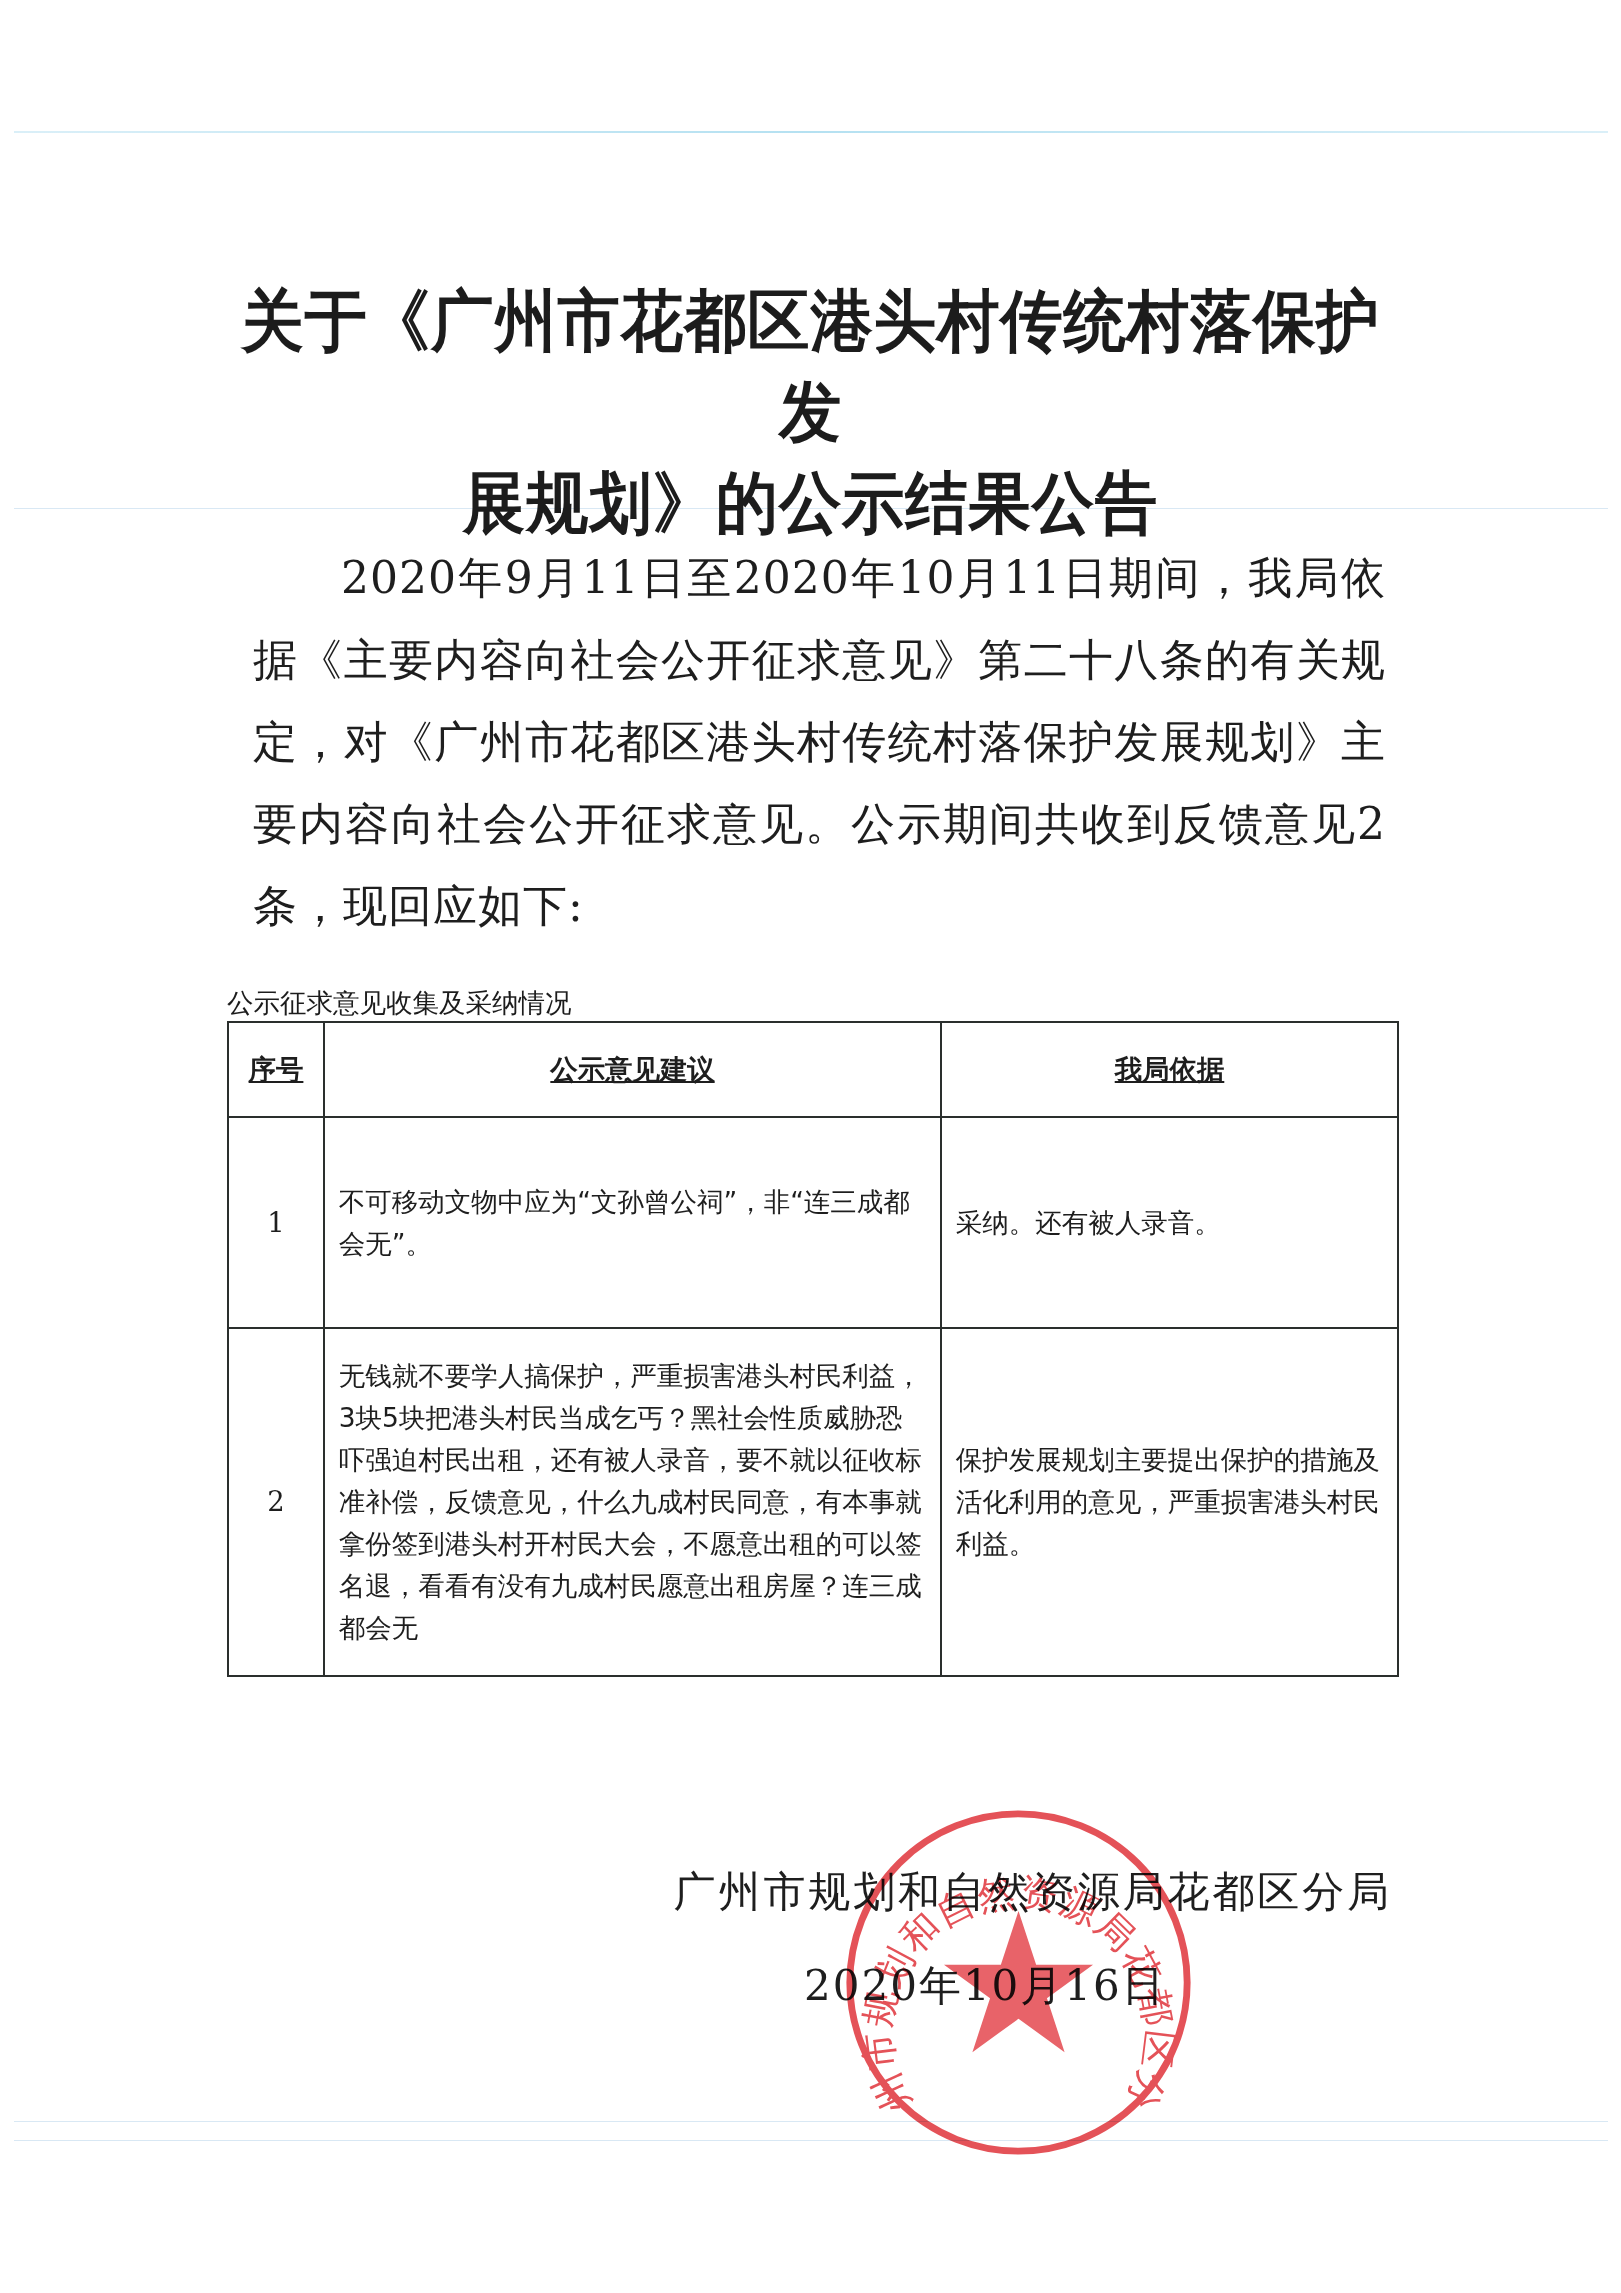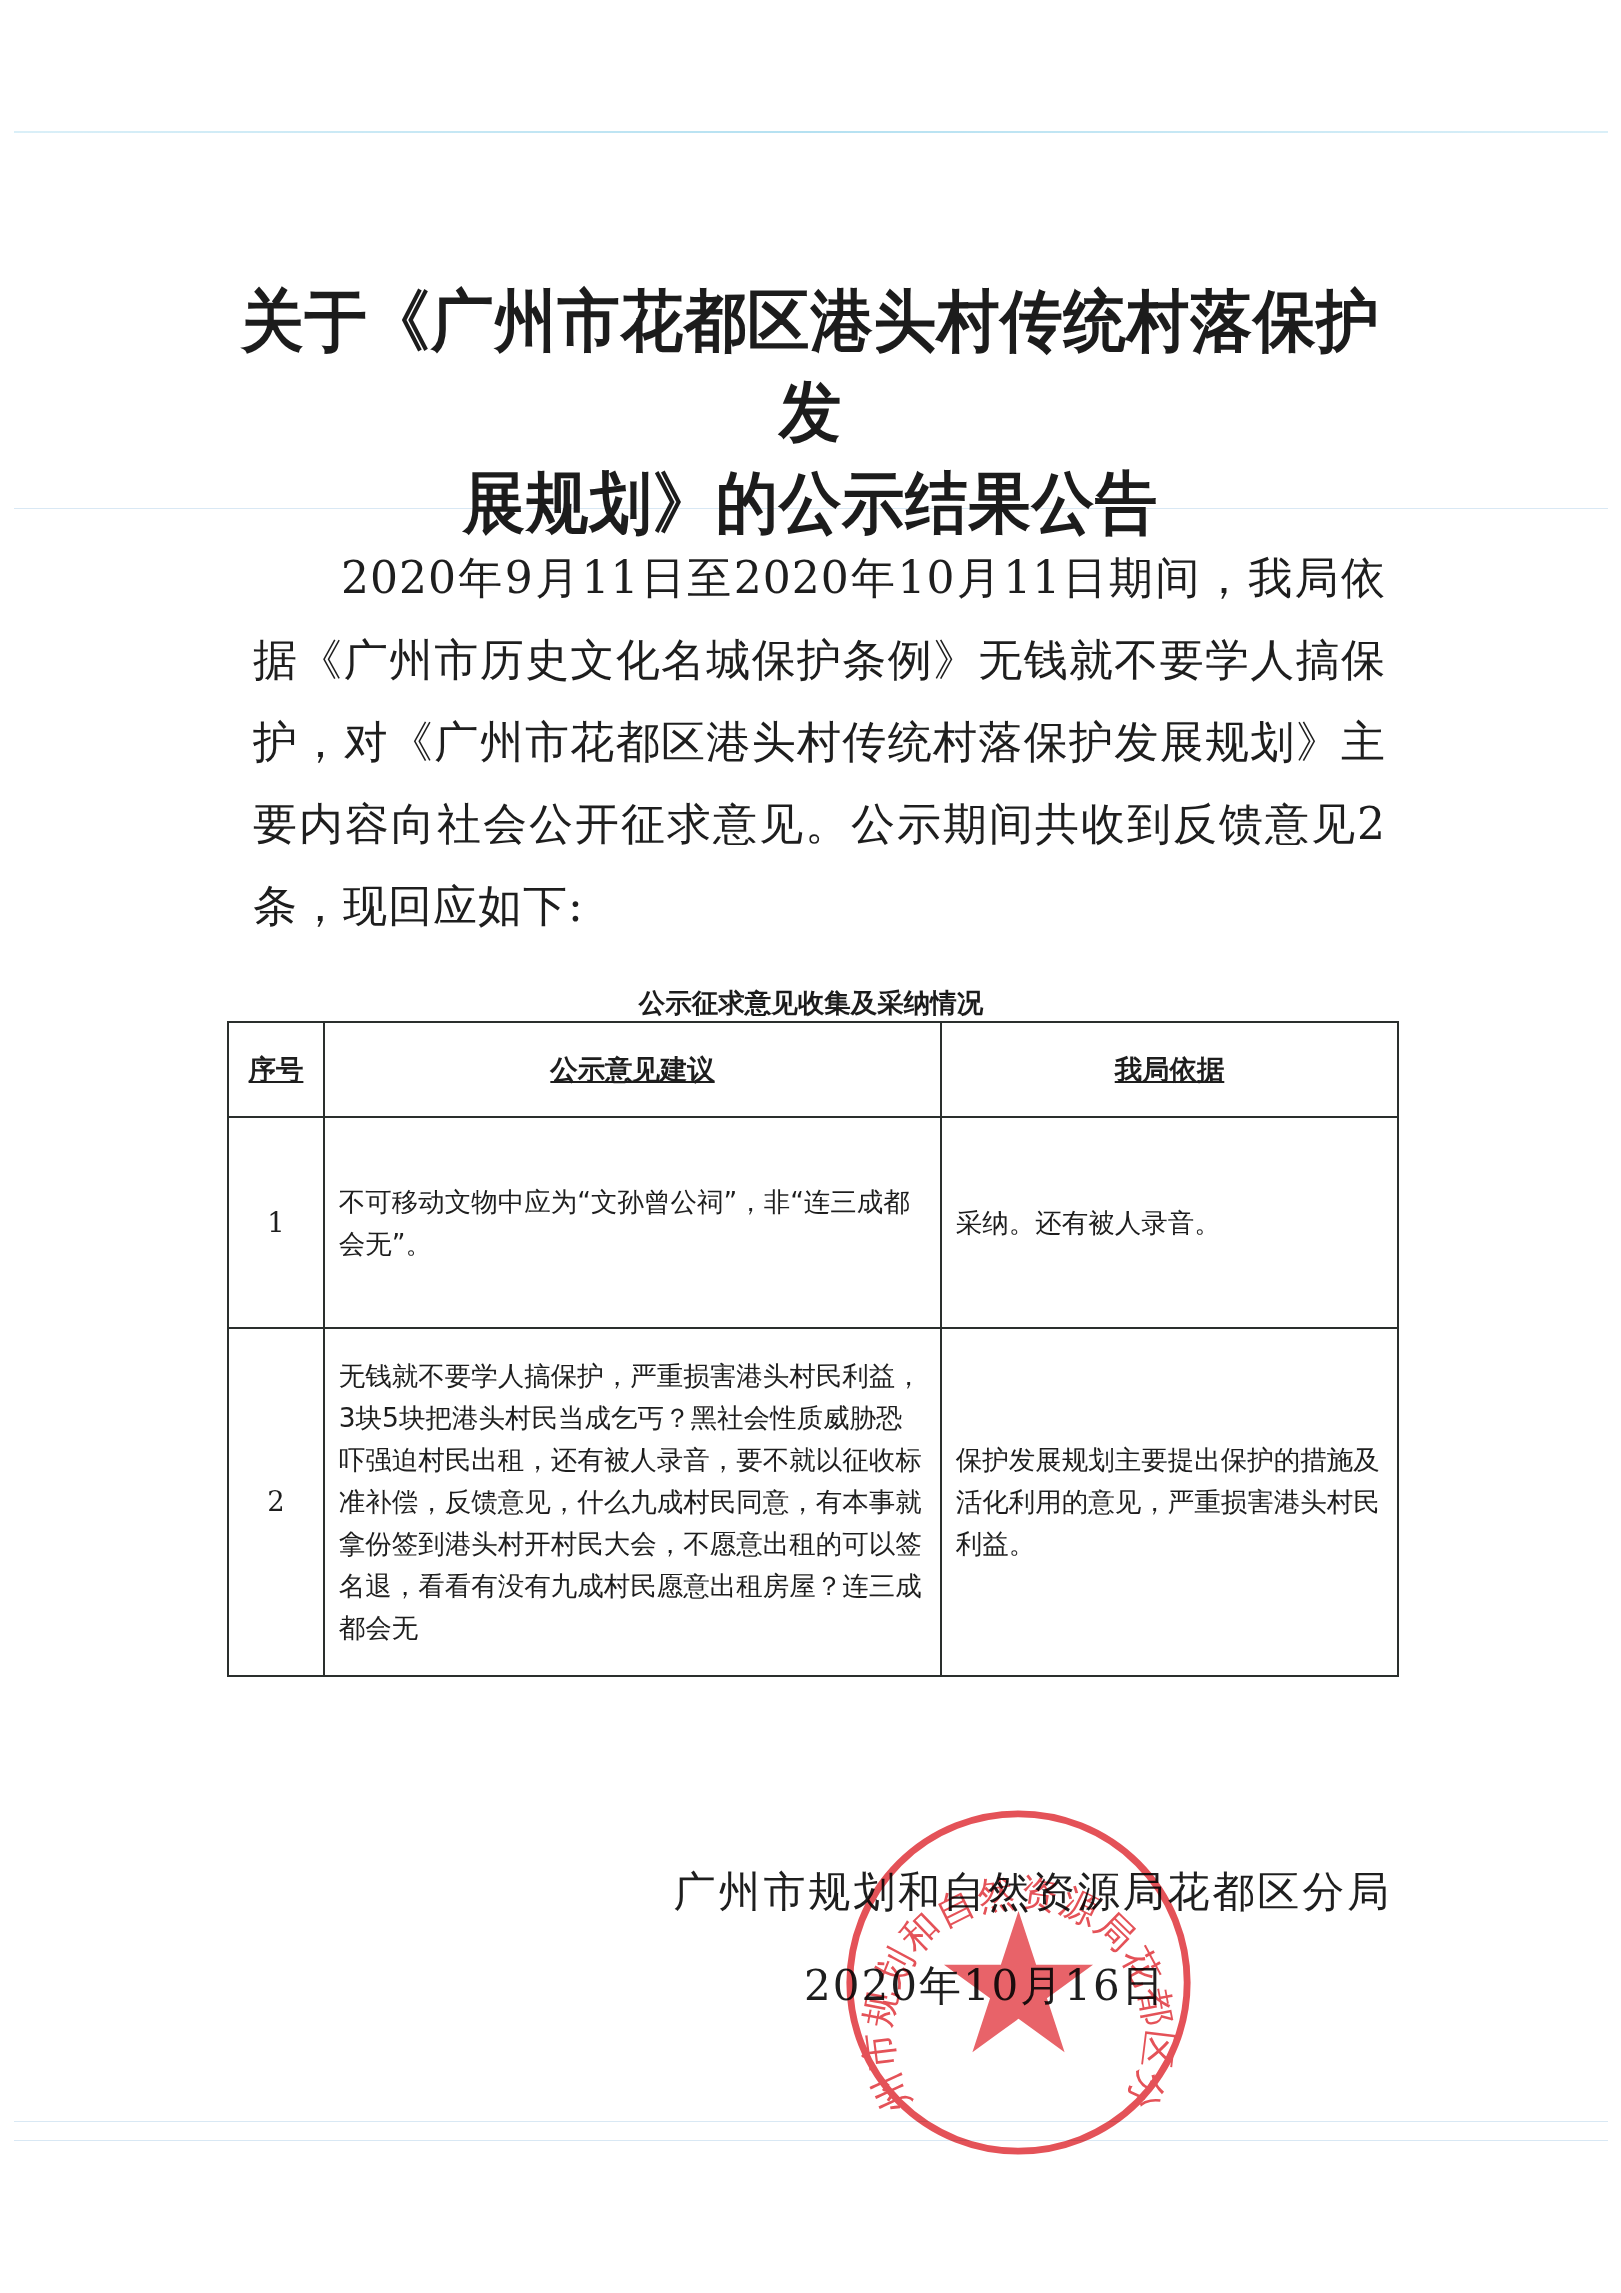--- a/index.html
+++ b/index.html
@@ -19,22 +19,22 @@
     font-weight: bold; font-size: 67px; line-height: 91px; letter-spacing: 1px;
     color: #1c1c1c; transform: scaleX(0.93); transform-origin: center;
   }
   .body-text {
     position: absolute; left: 253px; width: 1133px; top: 537px;
     font-size: 44px; line-height: 82px; color: #1e1e1e;
     text-align: justify; text-indent: 88px; letter-spacing: 1px;
   }
   .table-caption {
     position: absolute; left: 227px; width: 1168px; top: 985px;
-    text-align: center; font-family: "DejaVu Sans", "Liberation Sans", sans-serif;
-    font-weight: bold; font-size: 26.5px; line-height: 35px; color: #1c1c1c;
+    text-align: left; font-family: "DejaVu Sans", "Liberation Sans", sans-serif;
+    font-weight: normal; font-size: 26.5px; line-height: 35px; color: #1c1c1c;
   }
   table.feedback {
     position: absolute; left: 227px; top: 1021px; width: 1169px;
     border-collapse: collapse; table-layout: fixed;
   }
   table.feedback th, table.feedback td {
     border: 2.5px solid #2a2f2d; vertical-align: middle;
     font-family: "DejaVu Sans", "Liberation Sans", sans-serif; color: #1e1e1e;
   }
   table.feedback th { height: 91px; font-size: 27.4px; font-weight: bold; text-align: center; text-decoration: underline; }
@@ -62,21 +62,21 @@
 <div class="scanline" style="top:131px;"></div>
 <div class="scanline faint" style="top:508px;"></div>
 <div class="scanline faint" style="top:2121px;"></div>
 <div class="scanline faint" style="top:2140px;"></div>
 
 <div class="title">
   <div>关于《广州市花都区港头村传统村落保护发</div>
   <div>展规划》的公示结果公告</div>
 </div>
 
-<div class="body-text">2020年9月11日至2020年10月11日期间，我局依据《广州市历史文化名城保护条例》无钱就不要学人搞保护，对《广州市花都区港头村传统村落保护发展规划》主要内容向社会公开征求意见。公示期间共收到反馈意见2条，现回应如下:</div>
+<div class="body-text">2020年9月11日至2020年10月11日期间，我局依据《主要内容向社会公开征求意见》第二十八条的有关规定，对《广州市花都区港头村传统村落保护发展规划》主要内容向社会公开征求意见。公示期间共收到反馈意见2条，现回应如下:</div>
 
 <div class="table-caption">公示征求意见收集及采纳情况</div>
 
 <table class="feedback">
   <colgroup>
     <col style="width:96px">
     <col style="width:617px">
     <col style="width:457px">
   </colgroup>
   <thead>

